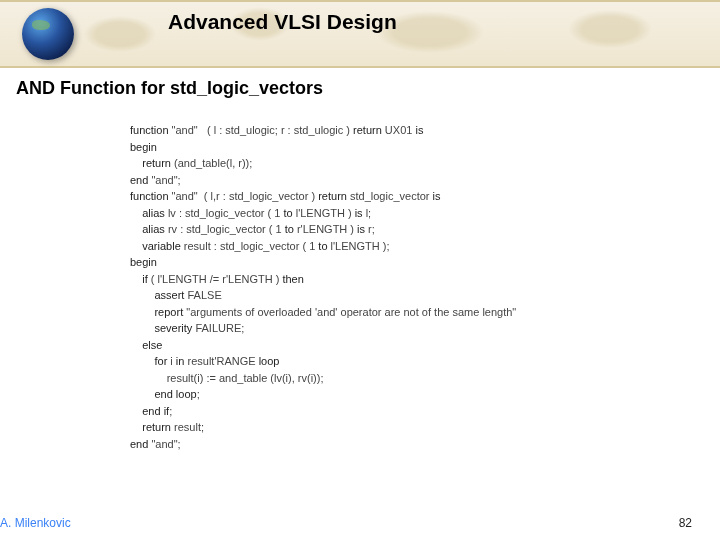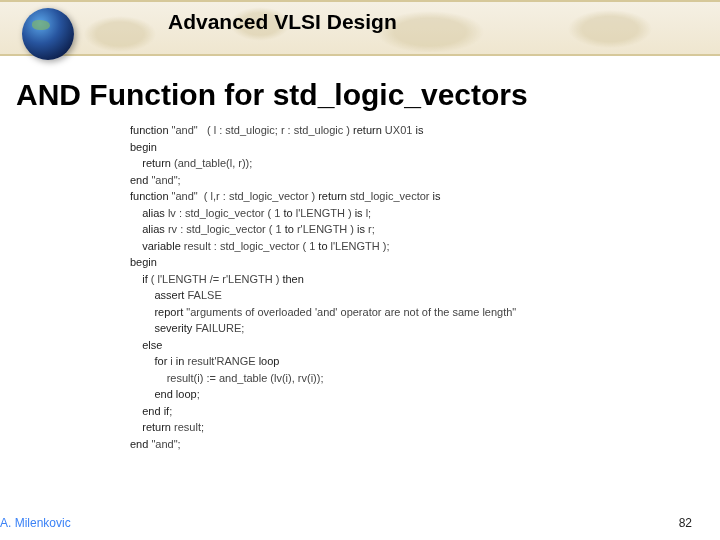--- a/index.html
+++ b/index.html
@@ -6,21 +6,21 @@
   body {
     width: 720px;
     height: 540px;
     background: #ffffff;
     font-family: Arial, Helvetica, sans-serif;
     position: relative;
     overflow: hidden;
   }
   .header-band {
     position: relative;
-    height: 56px;
+    height: 68px;
     background: linear-gradient(to bottom, #f5f0e4 0%, #efe6cf 100%);
     border-top: 2px solid #d6c89a;
     border-bottom: 2px solid #d6c89a;
   }
   .worldmap {
     position: absolute;
     top: 2px; left: 0; right: 0; bottom: 2px;
     opacity: 0.25;
     background:
       radial-gradient(ellipse 60px 30px at 120px 30px, #bba96f 40%, transparent 60%),
@@ -52,21 +52,21 @@
     top: 8px;
     left: 168px;
     font-size: 21px;
     font-weight: bold;
     color: #000;
   }
   .slide-title {
     position: absolute;
     top: 78px;
     left: 16px;
-    font-size: 30px;
+    font-size: 18px;
     font-weight: bold;
     color: #000;
   }
   .code-block {
     position: absolute;
     top: 122px;
     left: 130px;
     right: 40px;
     font-family: Verdana, Geneva, sans-serif;
     font-size: 11px;

